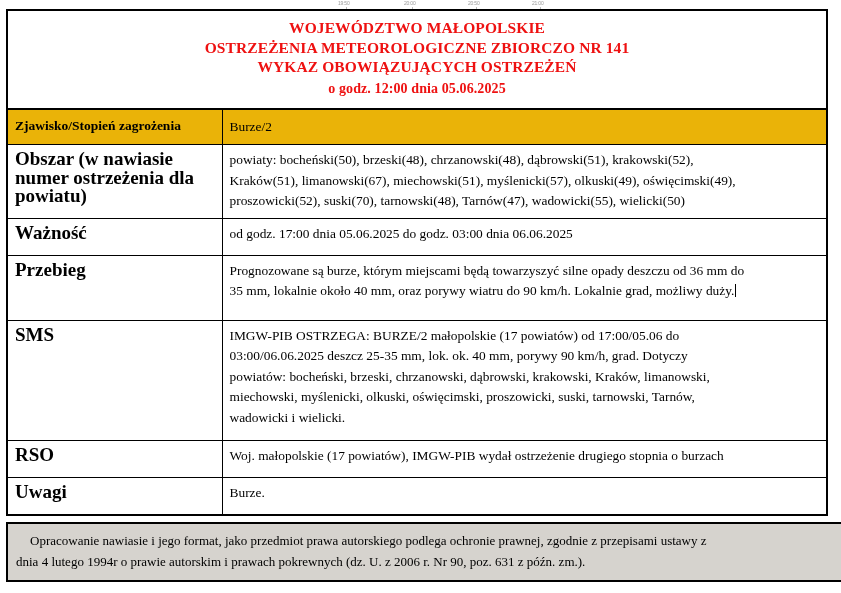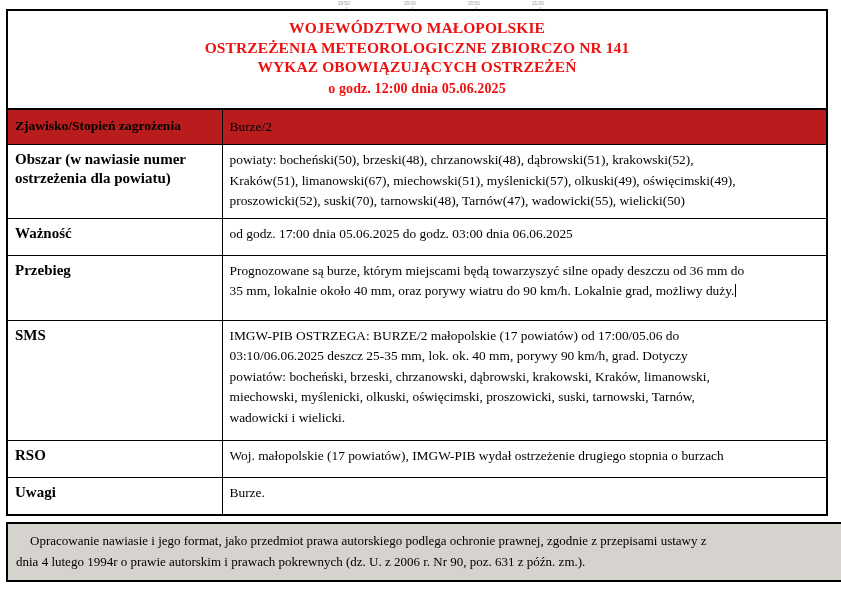--- a/index.html
+++ b/index.html
@@ -73,36 +73,36 @@
     white-space: nowrap;
   }
   .title-line.sub {
     font-size: 14px;
     line-height: 21px;
     padding-top: 1px;
   }
 
   
   .hdr {
-    background: #b91c1c;
+    background: #eab308;
     font-weight: bold;
     font-size: 13.5px;
     line-height: 17px;
     padding-top: 7px !important;
     padding-bottom: 7px !important;
   }
   .hdr.val {
     font-weight: normal;
   }
 
   
   td.lbl {
     width: 215px;
     font-weight: bold;
-    font-size: 15px;
+    font-size: 19px;
     line-height: 18.5px;
   }
   td.val {
     font-size: 13.4px;
     line-height: 20.5px;
   }
   td.val .ln { display: block; white-space: nowrap; }
 
   
   .r-obszar td   { height: 58px; }
@@ -199,21 +199,21 @@
         <td class="val">
           <span class="ln">Prognozowane są burze, którym miejscami będą towarzyszyć  silne opady deszczu od 36 mm do</span>
           <span class="ln">35 mm, lokalnie około 40 mm, oraz porywy wiatru do 90 km/h. Lokalnie grad, możliwy duży.</span>
         </td>
       </tr>
 
       <tr class="r-sms">
         <td class="lbl">SMS</td>
         <td class="val">
           <span class="ln">IMGW-PIB OSTRZEGA: BURZE/2 małopolskie (17 powiatów) od 17:00/05.06 do</span>
-          <span class="ln">03:10/06.06.2025 deszcz 25-35 mm, lok. ok. 40 mm, porywy 90 km/h, grad. Dotyczy</span>
+          <span class="ln">03:00/06.06.2025 deszcz 25-35 mm, lok. ok. 40 mm, porywy 90 km/h, grad. Dotyczy</span>
           <span class="ln">powiatów: bocheński, brzeski, chrzanowski, dąbrowski, krakowski, Kraków, limanowski,</span>
           <span class="ln">miechowski, myślenicki,  olkuski, oświęcimski,  proszowicki, suski, tarnowski, Tarnów,</span>
           <span class="ln">wadowicki i wielicki.</span>
         </td>
       </tr>
 
       <tr class="r-rso">
         <td class="lbl">RSO</td>
         <td class="val">
           <span class="ln">Woj. małopolskie (17 powiatów), IMGW-PIB wydał ostrzeżenie drugiego stopnia o burzach</span>

